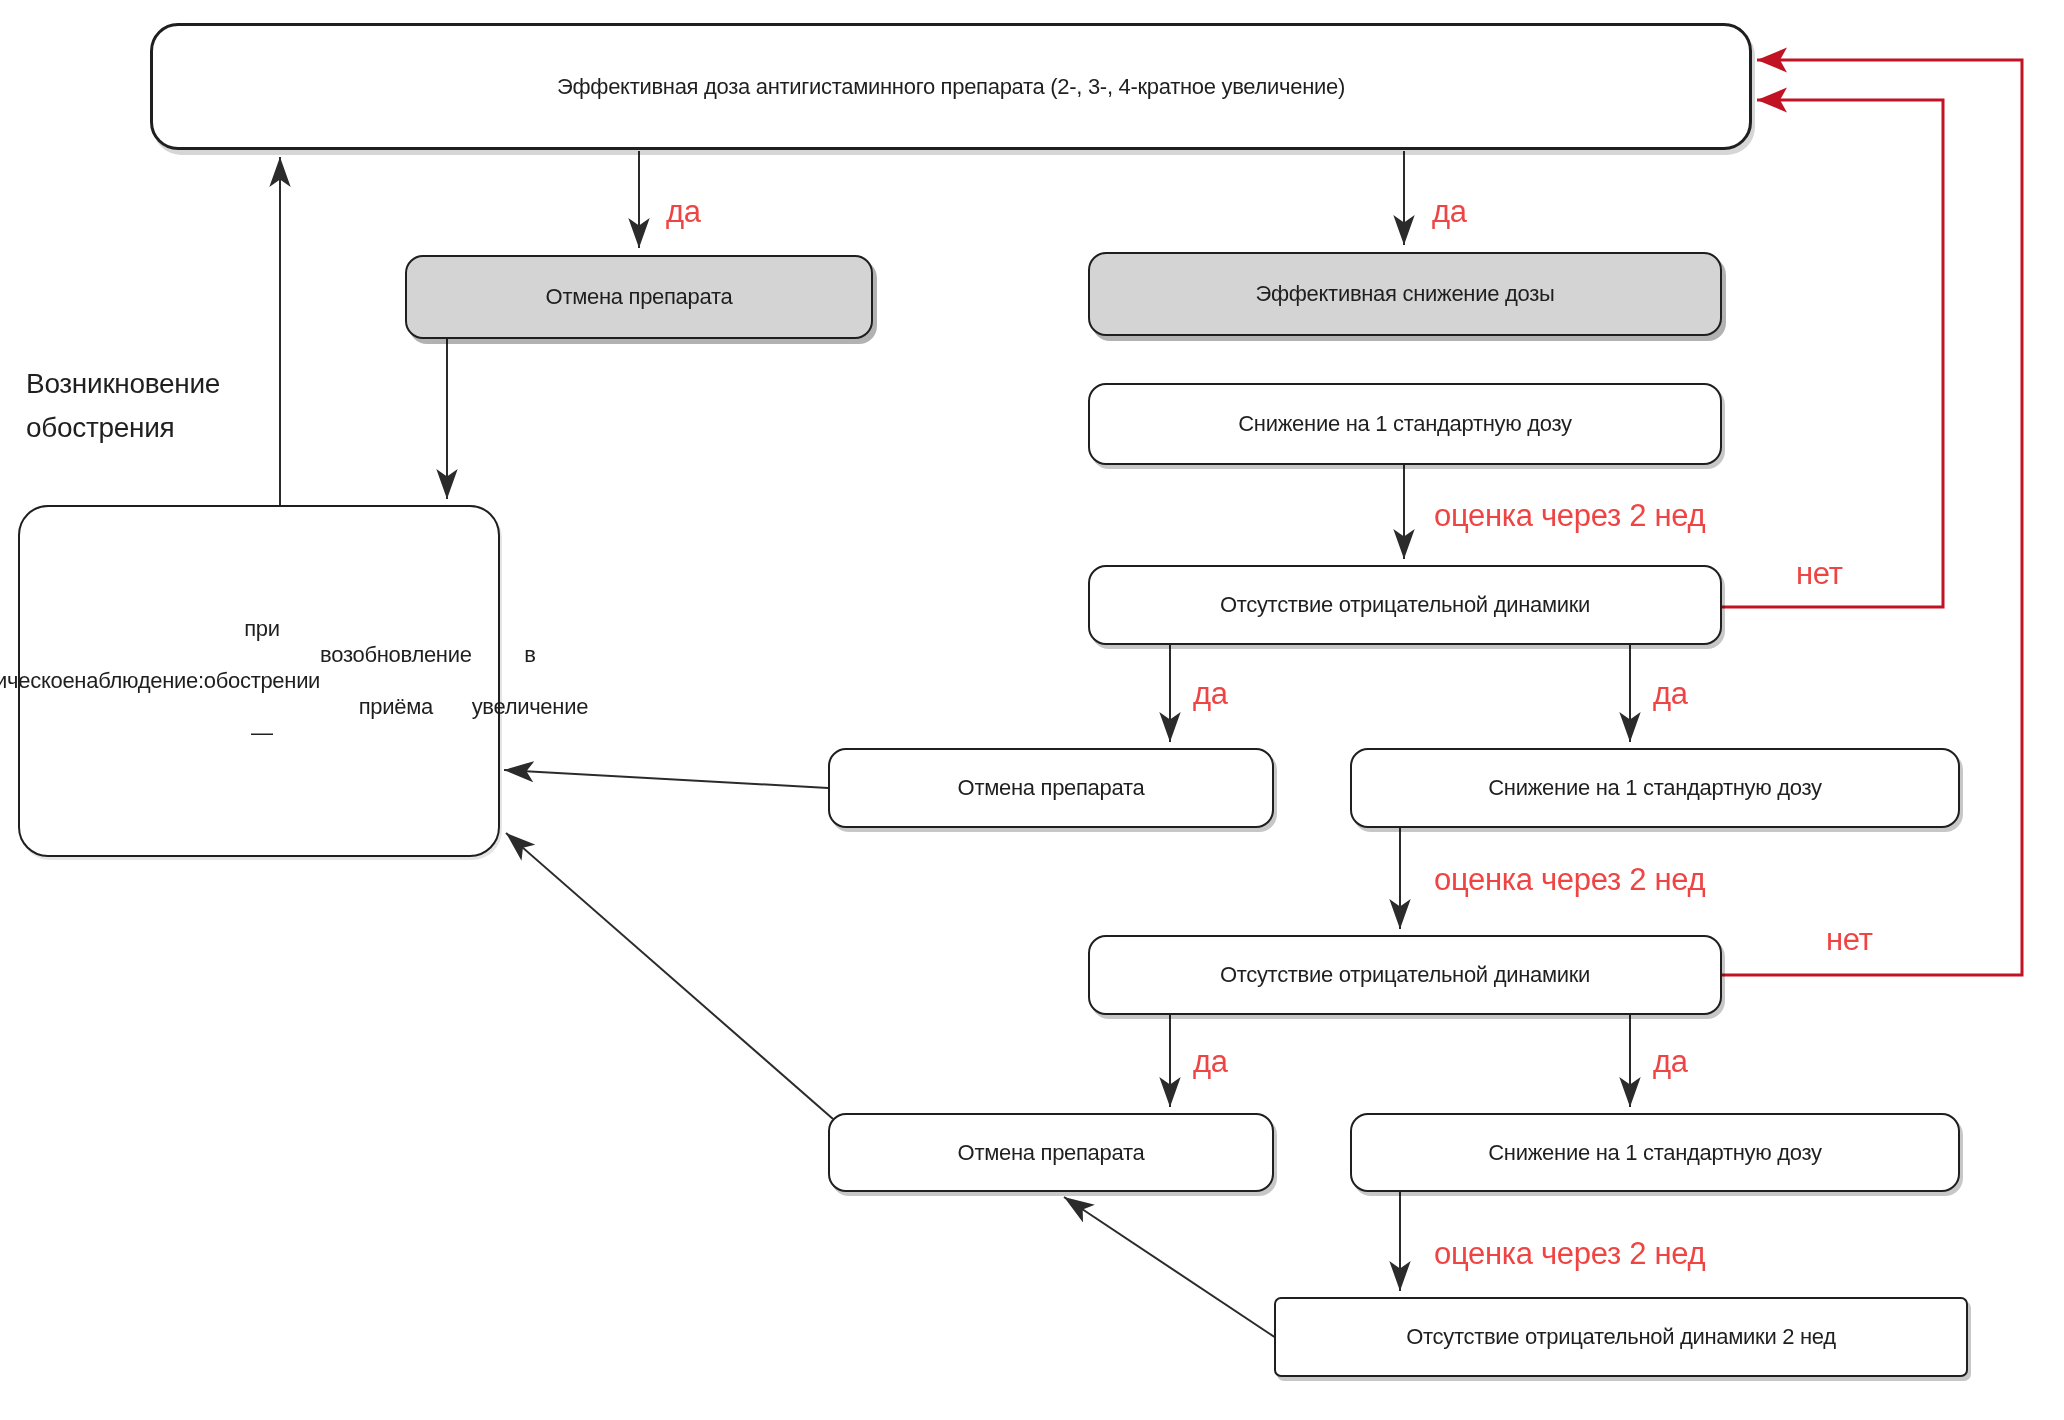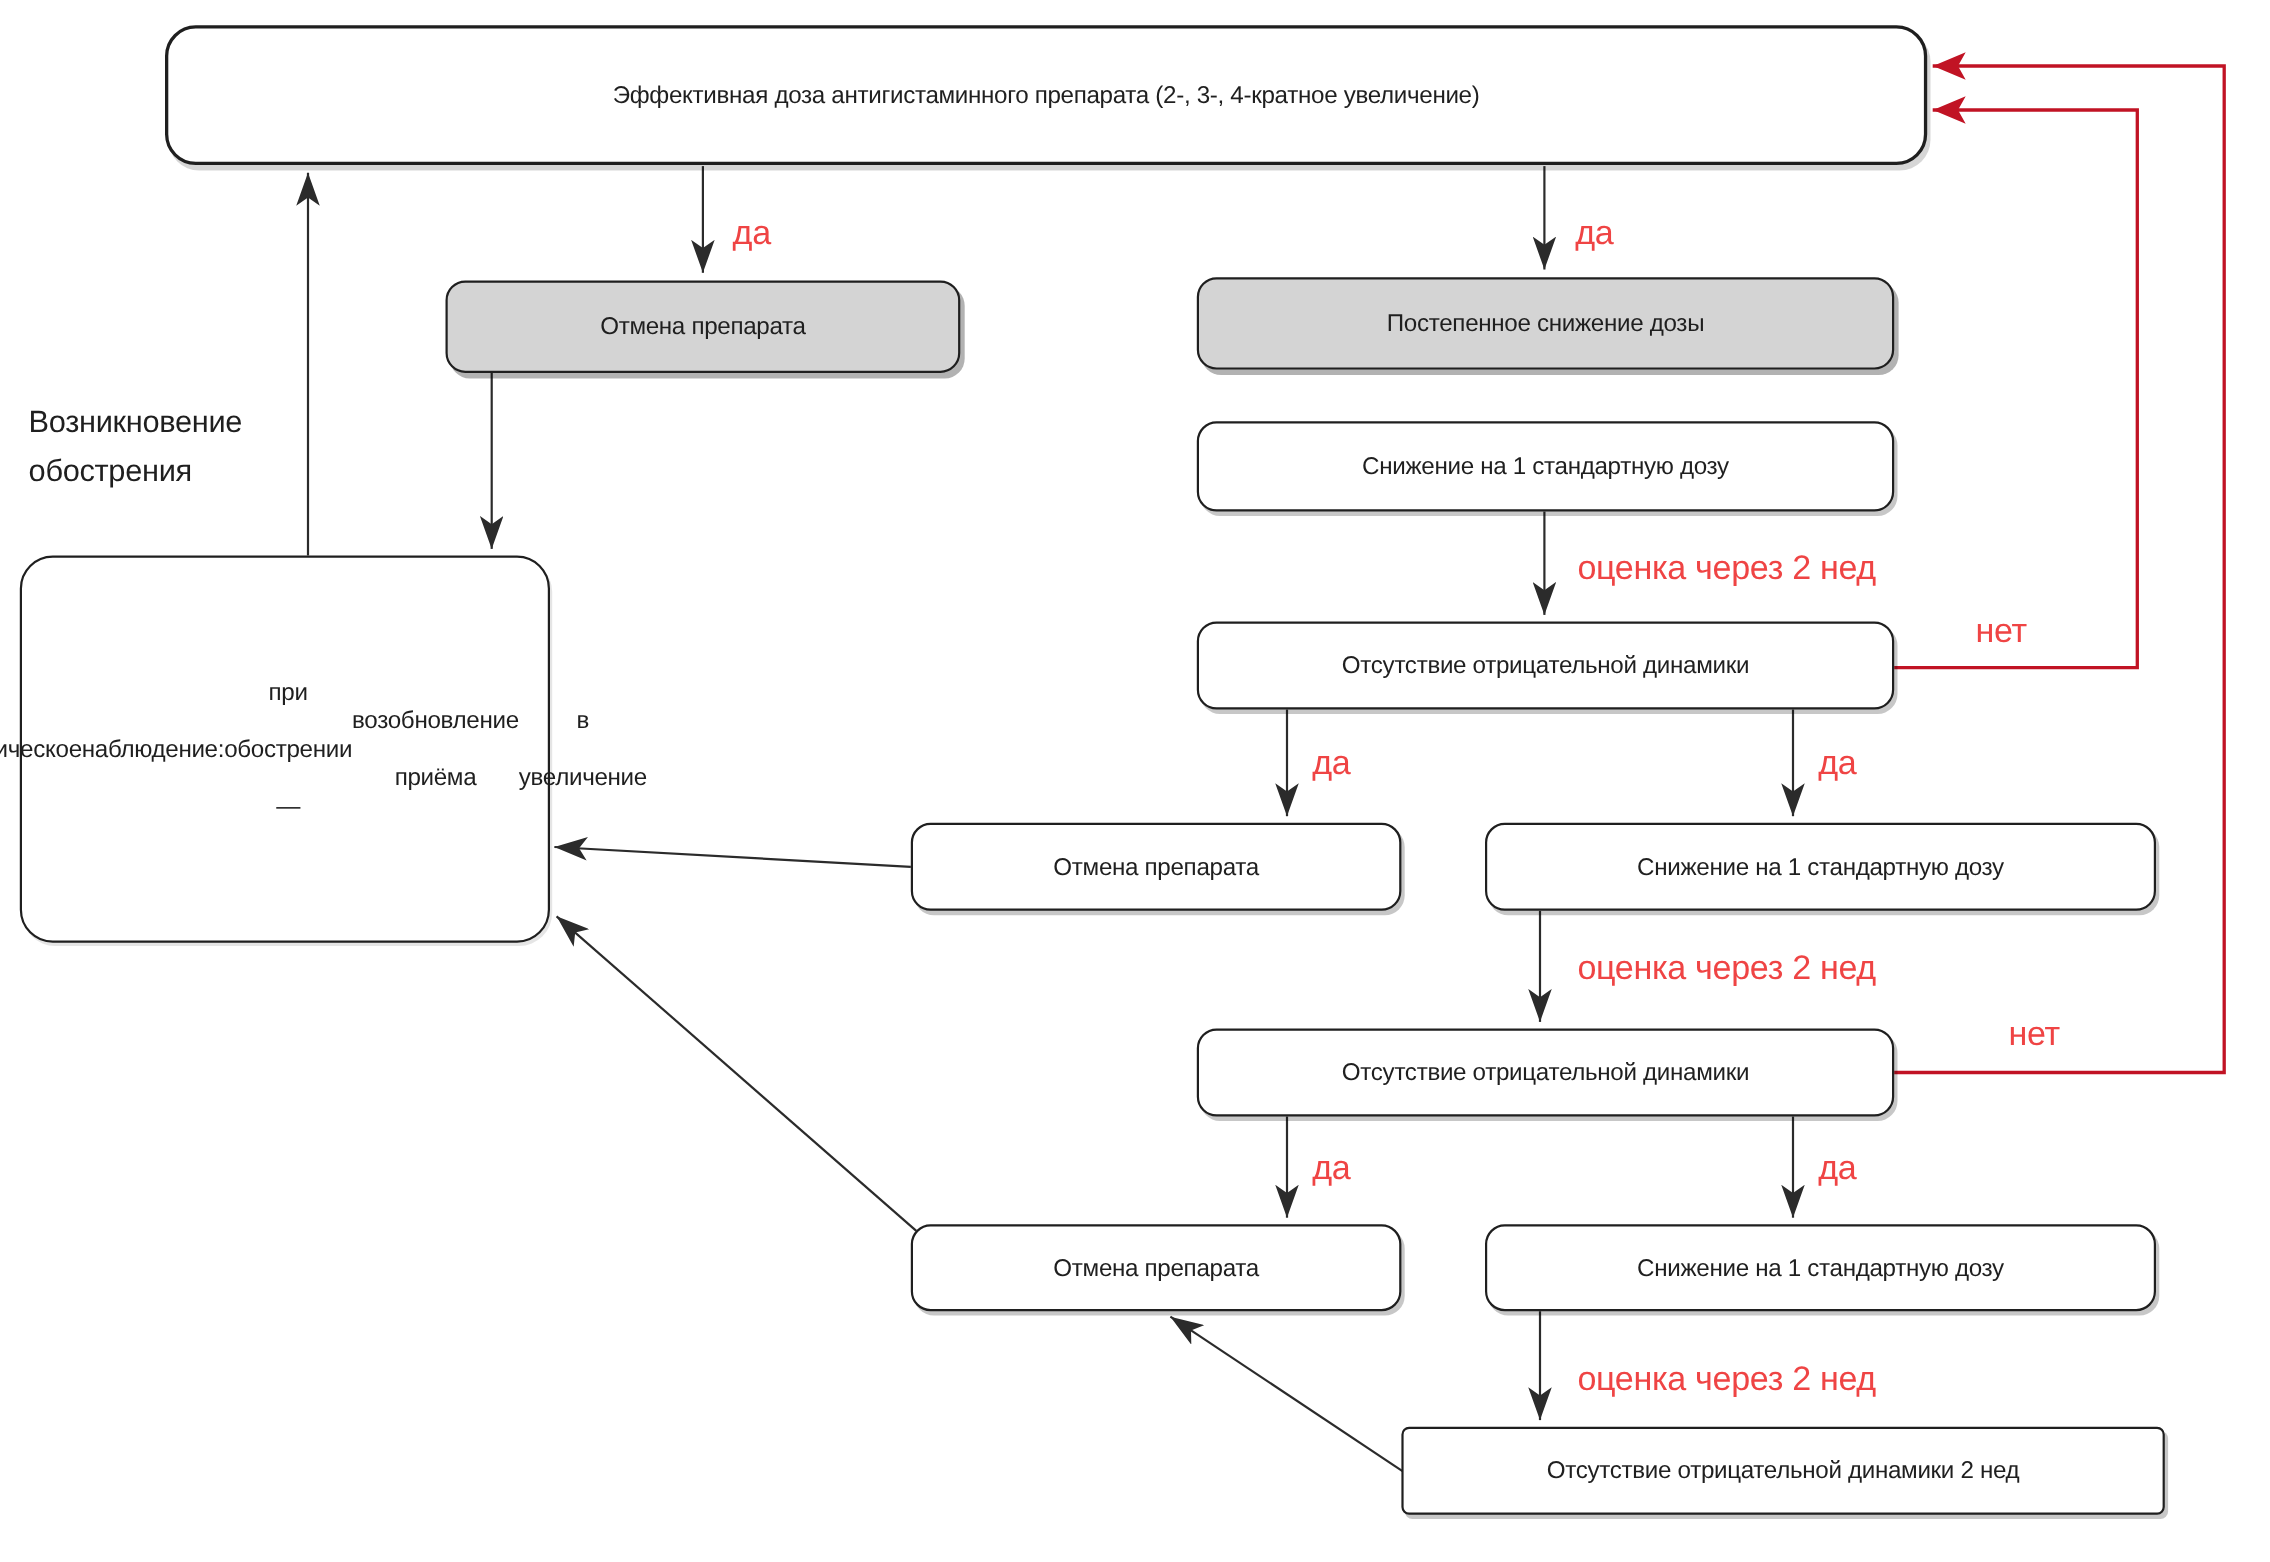--- a/index.html
+++ b/index.html
@@ -105,21 +105,21 @@
     <path d="M1722,607 L1943,607 L1943,100 L1757,100" stroke="#c11324" stroke-width="3" fill="none" marker-end="url(#arrow-red)"></path>
     <path d="M1722,975 L2022,975 L2022,60 L1757,60" stroke="#c11324" stroke-width="3" fill="none" marker-end="url(#arrow-red)"></path>
   </svg>
 
   <div class="node top-node">
     <span>Эффективная доза антигистаминного препарата (2-, 3-, 4-кратное увеличение)</span>
   </div>
 
   <div class="node gray" id="n-cancel-gray">Отмена препарата</div>
 
-  <div class="node gray" id="n-taper">Постепенное снижение дозы</div>
+  <div class="node gray" id="n-taper">Эффективная снижение дозы</div>
 
   <div class="node" id="n-reduce1">Снижение на 1 стандартную дозу</div>
 
   <div class="node" id="n-absence1">Отсутствие отрицательной динамики</div>
 
   <div class="node" id="n-cancel1">Отмена препарата</div>
 
   <div class="node" id="n-reduce2">Снижение на 1 стандартную дозу</div>
 
   <div class="node" id="n-absence2">Отсутствие отрицательной динамики</div>

